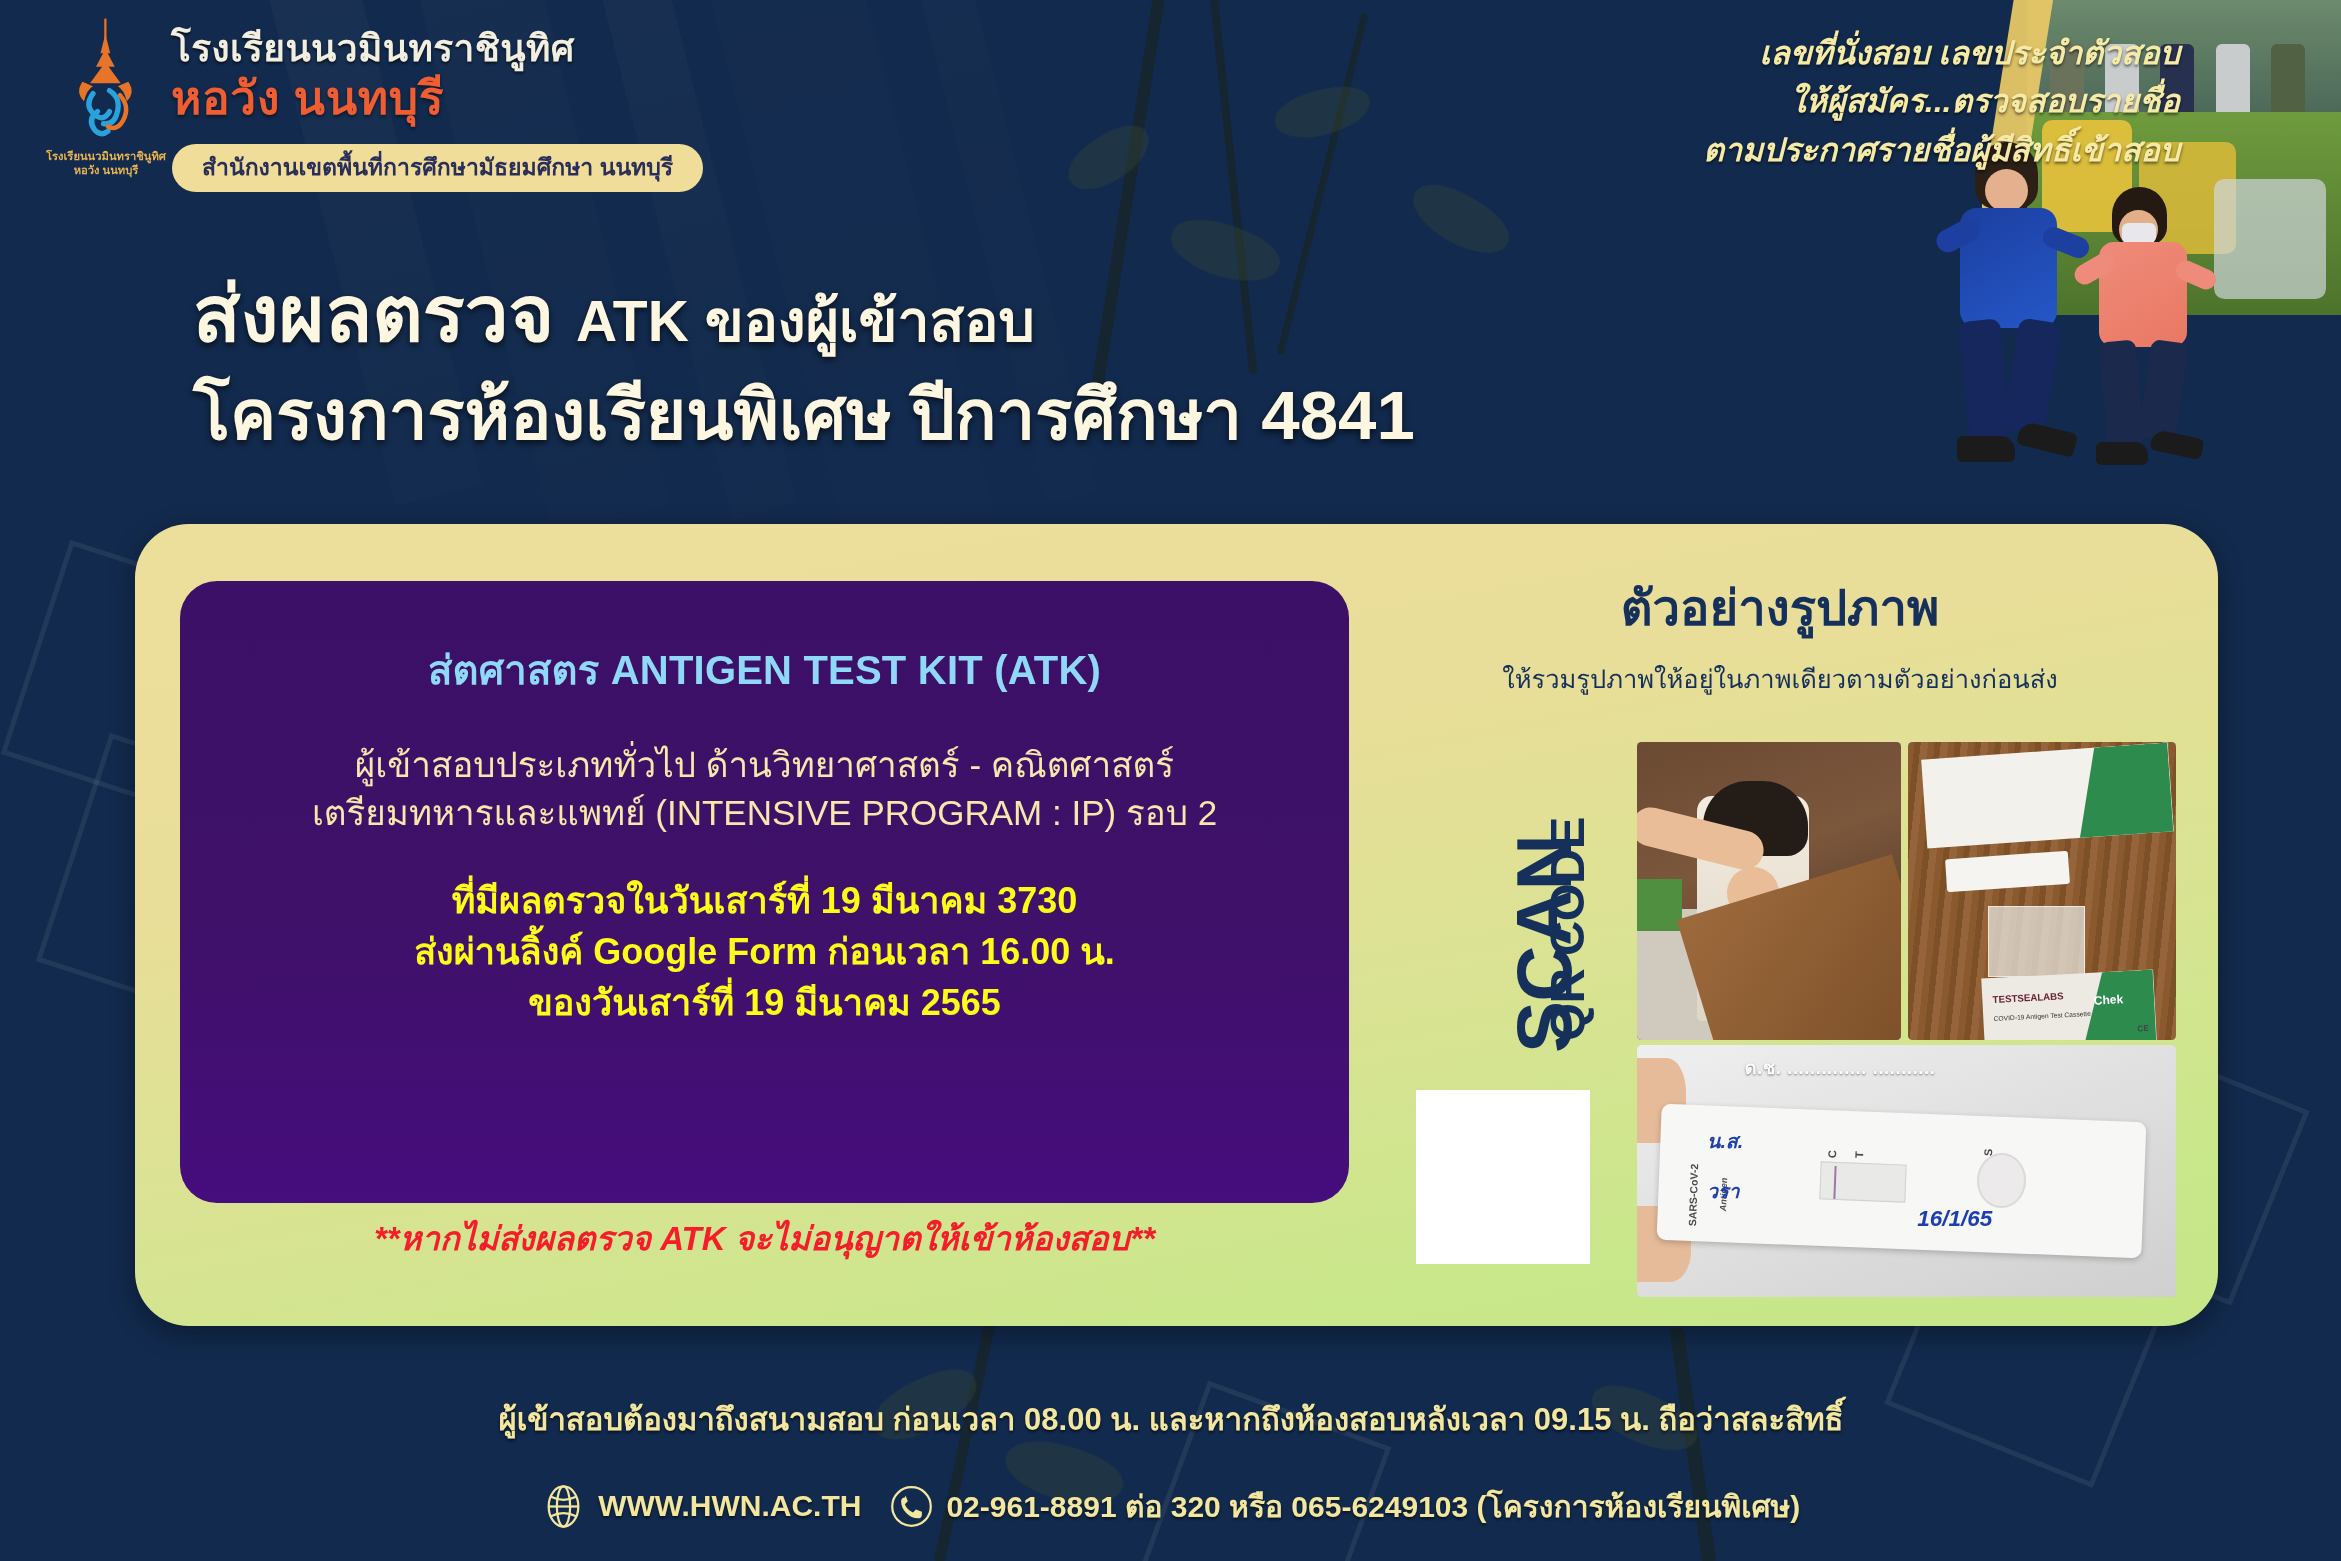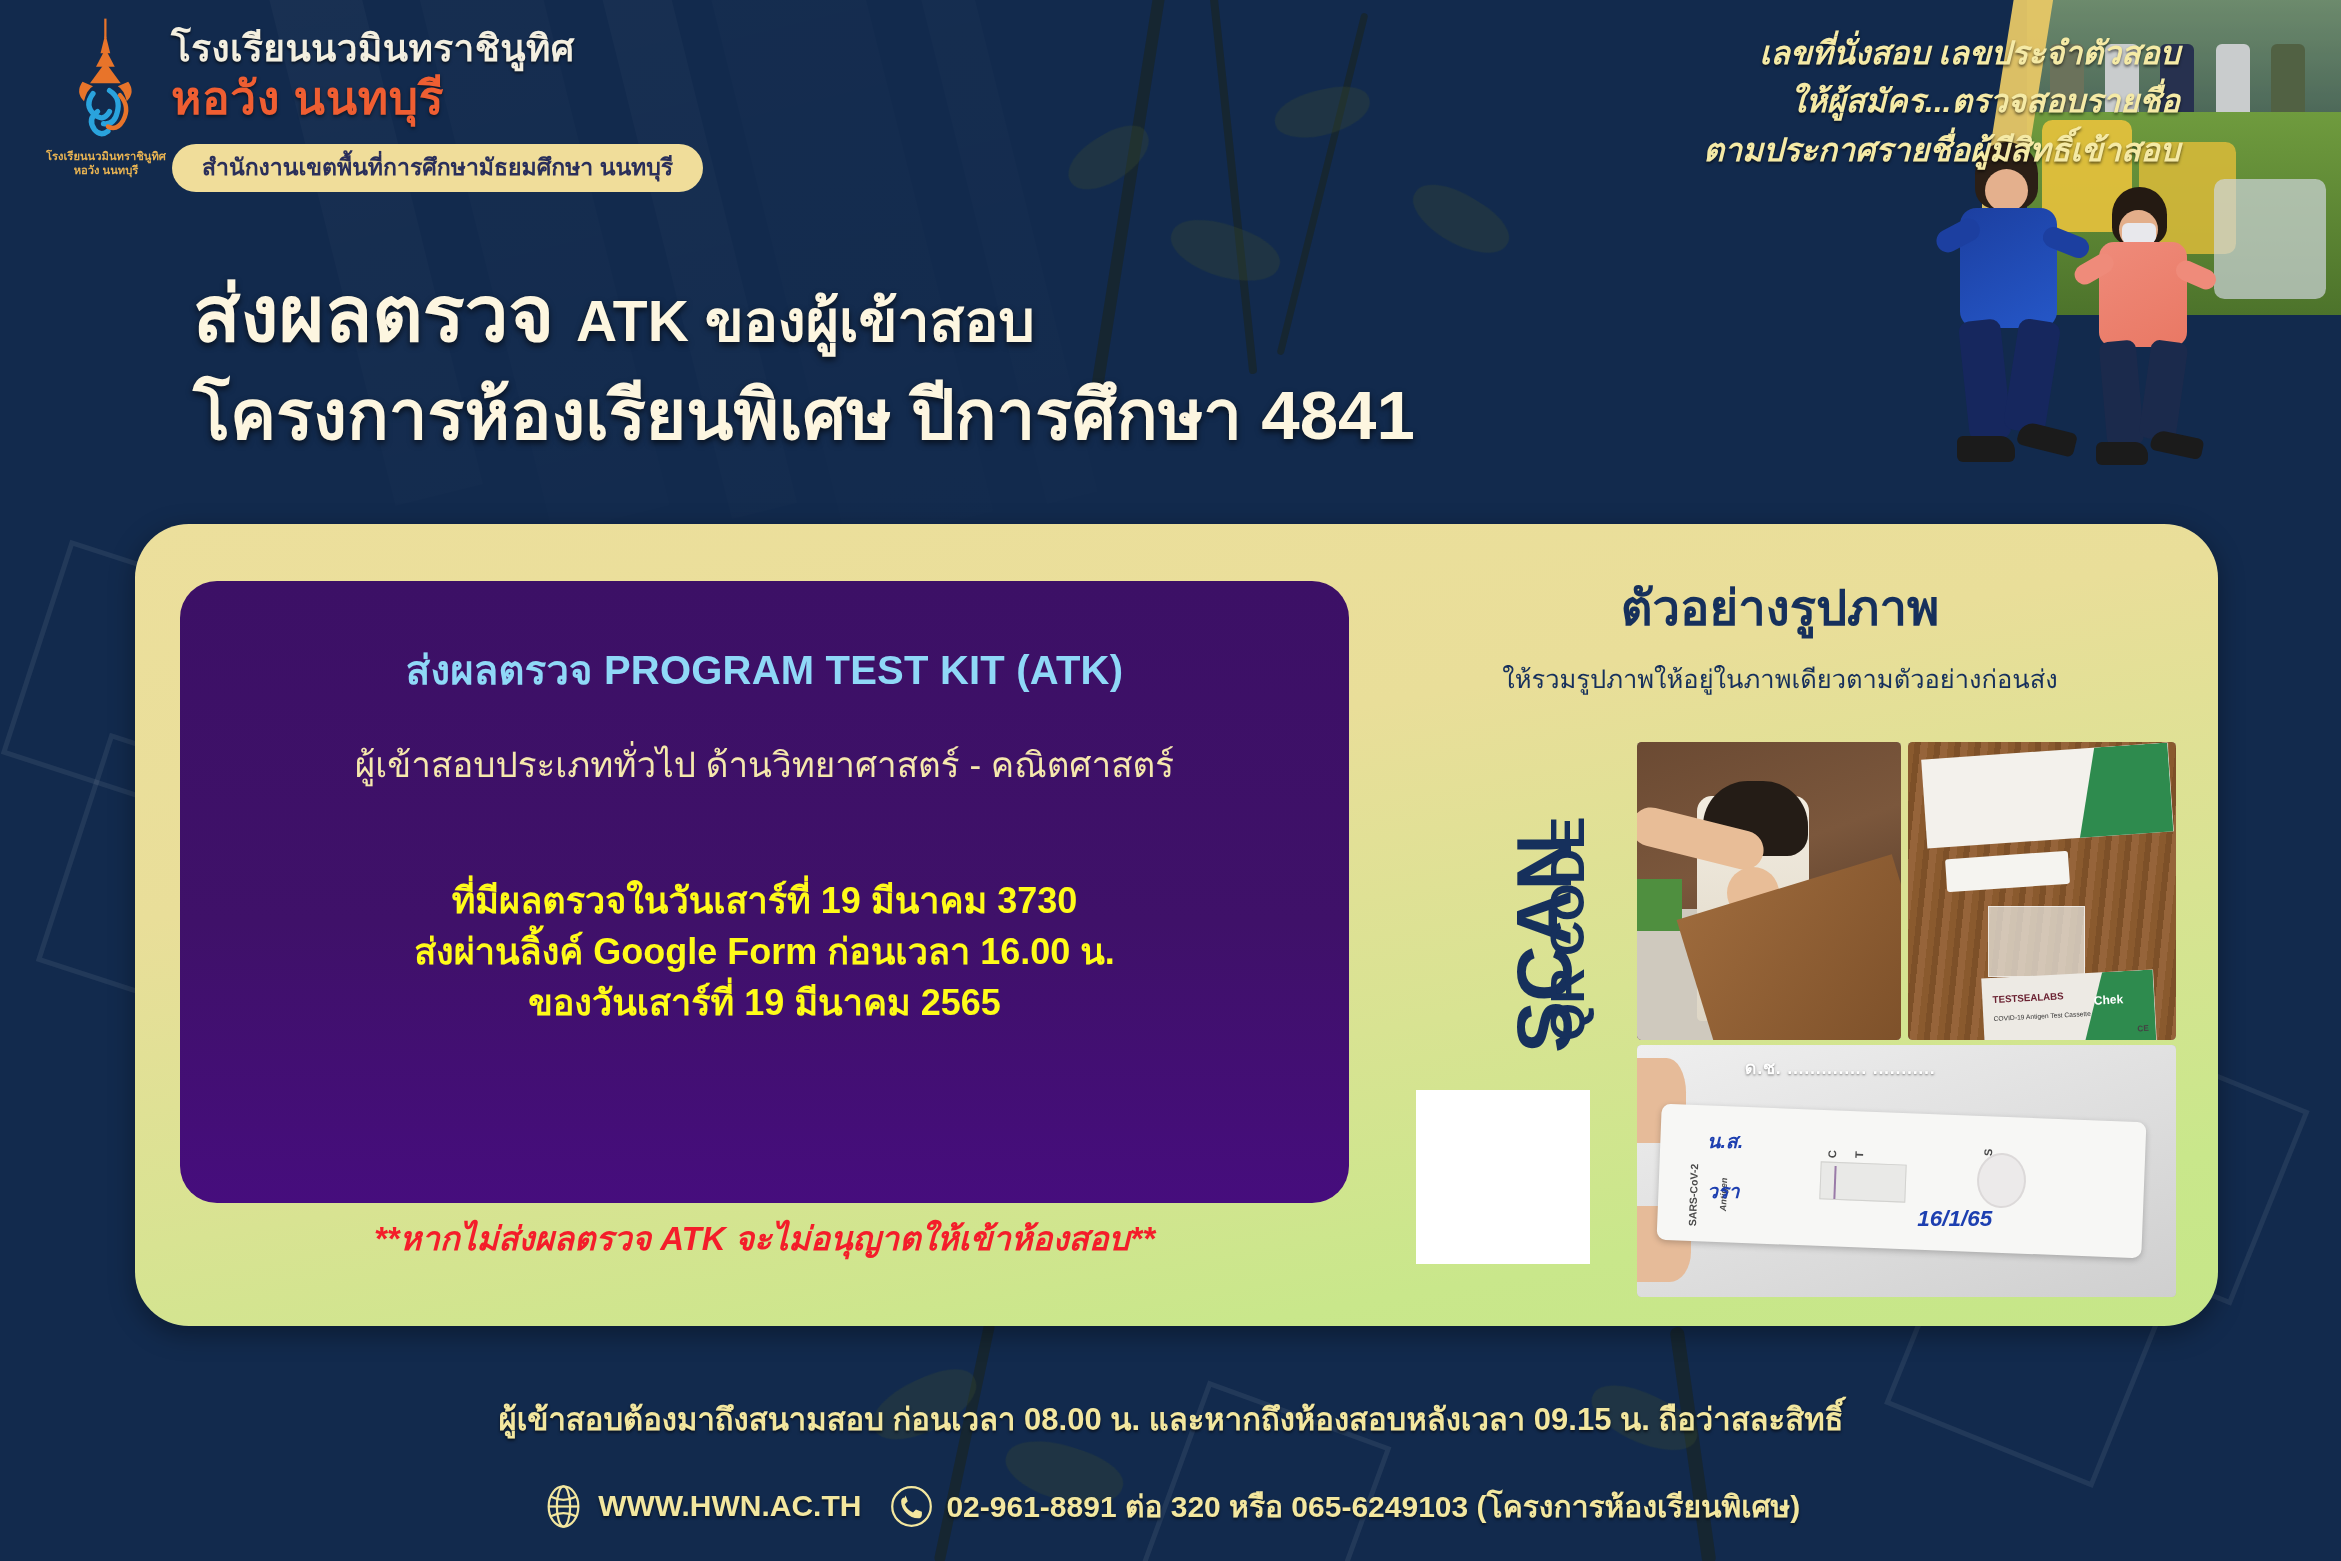--- a/index.html
+++ b/index.html
@@ -356,23 +356,24 @@
 
   <div class="title1">
     <span>ส่งผลตรวจ</span>
     <span class="small">ATK ของผู้เข้าสอบ</span>
   </div>
   <div class="title2">โครงการห้องเรียนพิเศษ ปีการศึกษา 4841</div>
 
   <div class="card"></div>
 
   <div class="pcard">
-    <div class="pc-title">ส่งผลตรวจ PROGRAM TEST KIT (ATK)</div>
+    <div class="pc-title">ส่ตศาสตร ANTIGEN TEST KIT (ATK)</div>
     <div class="pc-b1">
       <div>ผู้เข้าสอบประเภททั่วไป ด้านวิทยาศาสตร์ - คณิตศาสตร์</div>
+      <div>เตรียมทหารและแพทย์ (INTENSIVE PROGRAM : IP) รอบ 2</div>
     </div>
     <div class="pc-b2">
       <div>ที่มีผลตรวจในวันเสาร์ที่ 19 มีนาคม 3730</div>
       <div>ส่งผ่านลิ้งค์ Google Form ก่อนเวลา 16.00 น.</div>
       <div>ของวันเสาร์ที่ 19 มีนาคม 2565</div>
     </div>
   </div>
 
   <div class="warn">**หากไม่ส่งผลตรวจ ATK จะไม่อนุญาตให้เข้าห้องสอบ**</div>
 

